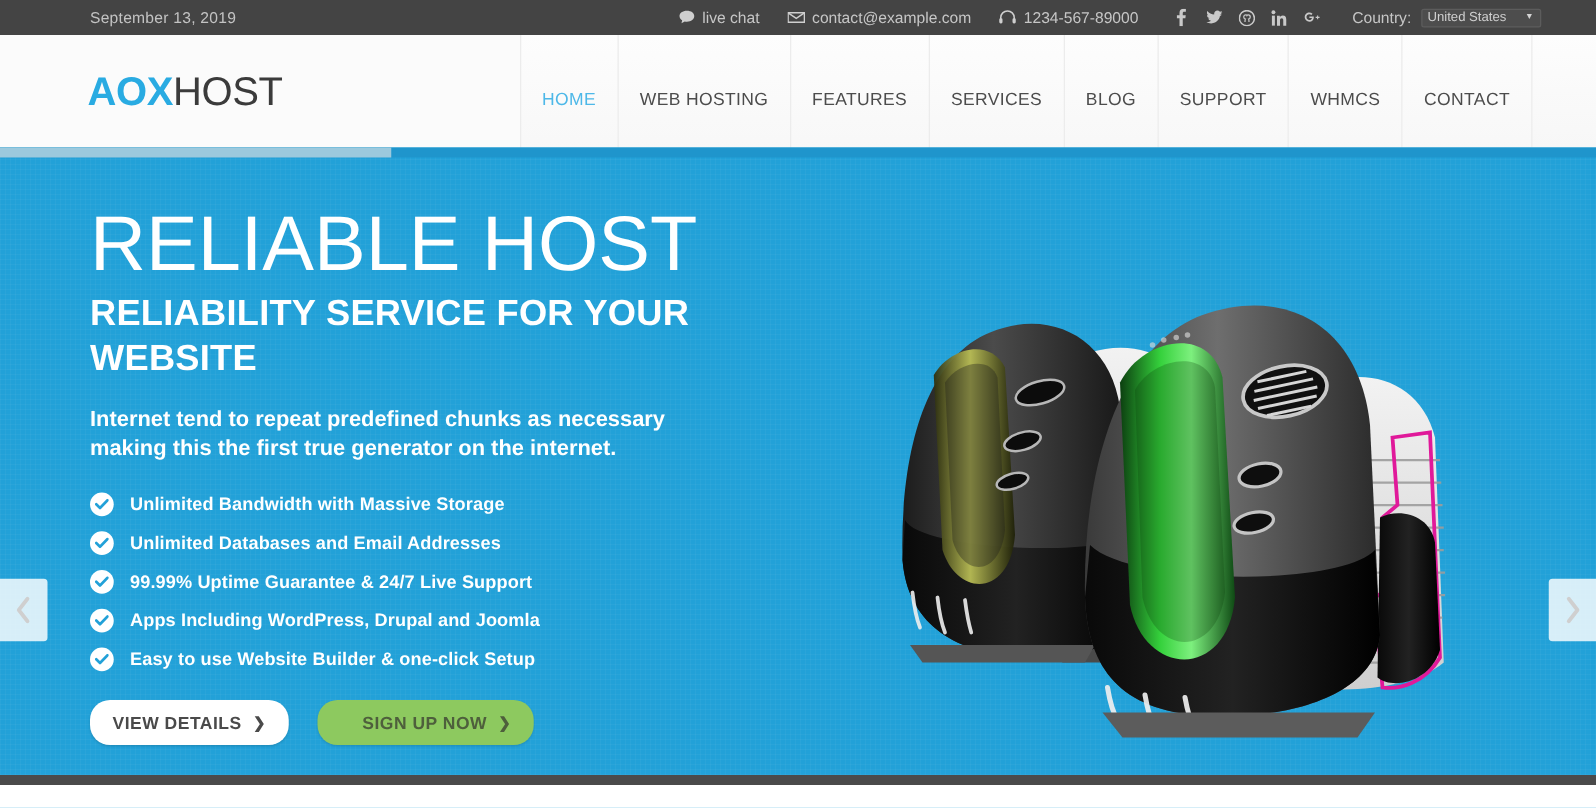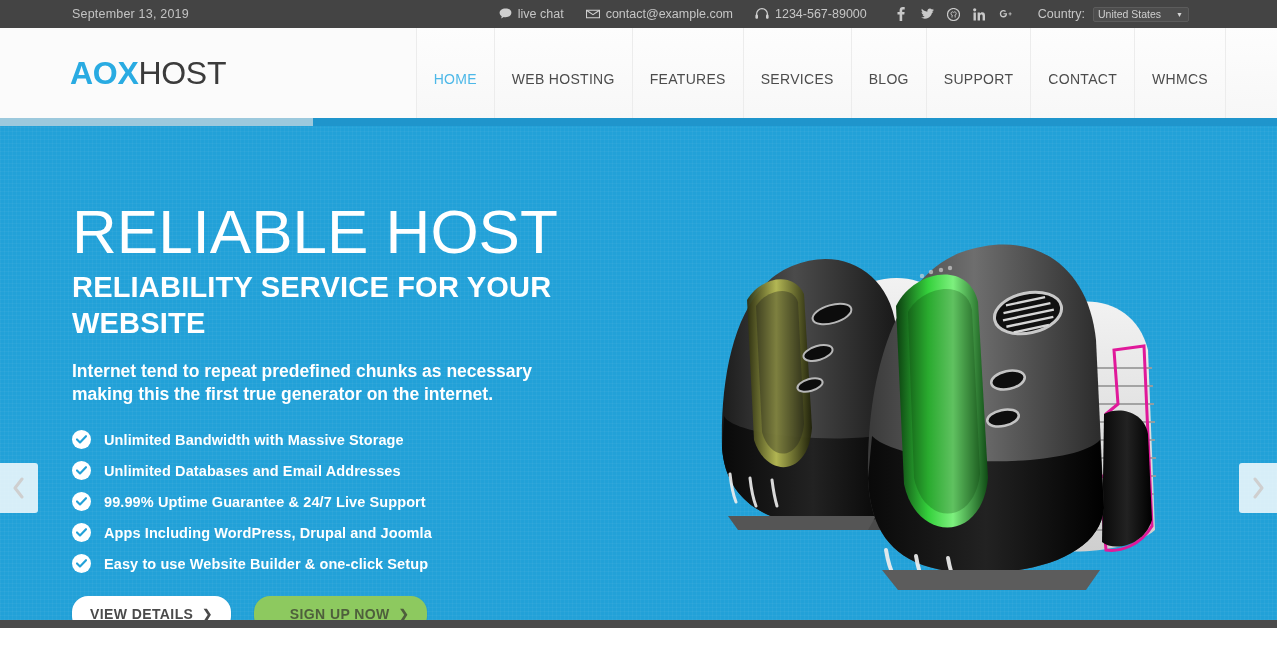--- a/index.html
+++ b/index.html
@@ -24,21 +24,21 @@
   .topbar .date {
     margin-left: 72px;
     color: #c3c3c3;
     letter-spacing: .2px;
   }
   .topbar .right {
     margin-left: auto;
     display: flex;
     align-items: center;
     gap: 0px;
-    padding-right: 88px;
+    padding-right: 44px;
   }
   .tb-item {
     display: flex; align-items: center;
     gap: 6px;
     color: #c6c6c6;
     margin-left: 22px;
     white-space: nowrap;
   }
   .tb-item .glyph { font-size: 12px; line-height: 1; color: #cfcfcf; display:inline-block; }
   .tb-icon-svg { display:block; }
@@ -128,21 +128,21 @@
     position: relative;
     height: 502px;
     background:
       repeating-linear-gradient(0deg, rgba(255,255,255,0.035) 0 1px, rgba(0,0,0,0) 1px 4px),
       repeating-linear-gradient(90deg, rgba(255,255,255,0.035) 0 1px, rgba(0,0,0,0) 1px 4px),
       #22a1d8;
     overflow: hidden;
   }
   .hero-inner { position: relative; width: 1277px; height: 502px; }
 
-  .hero-text { position: absolute; left: 72px; top: 46px; width: 620px; margin-top: 36px; }
+  .hero-text { position: absolute; left: 72px; top: 46px; width: 620px; }
   .h1 {
     font-size: 62px;
     line-height: 64px;
     color: #ffffff;
     font-weight: 300;
     letter-spacing: 0px;
   }
   .h2 {
     font-size: 29px;
     line-height: 36px;
@@ -322,22 +322,22 @@
       <span class="a">AOX</span>
         <span class="b">HOST</span>
     </div>
     <nav class="nav">
       <a class="nav-item active">HOME</a>
       <a class="nav-item">WEB HOSTING</a>
       <a class="nav-item">FEATURES</a>
       <a class="nav-item">SERVICES</a>
       <a class="nav-item">BLOG</a>
       <a class="nav-item">SUPPORT</a>
+      <a class="nav-item">WHMCS</a>
       <a class="nav-item">CONTACT</a>
-      <a class="nav-item">WHMCS</a>
       <div class="nav-tail"></div>
     </nav>
   </div>
 
   <div class="progress-track">
     <div class="progress-fill"></div>
   </div>
 
   <section class="hero">
     <div class="hero-inner">

